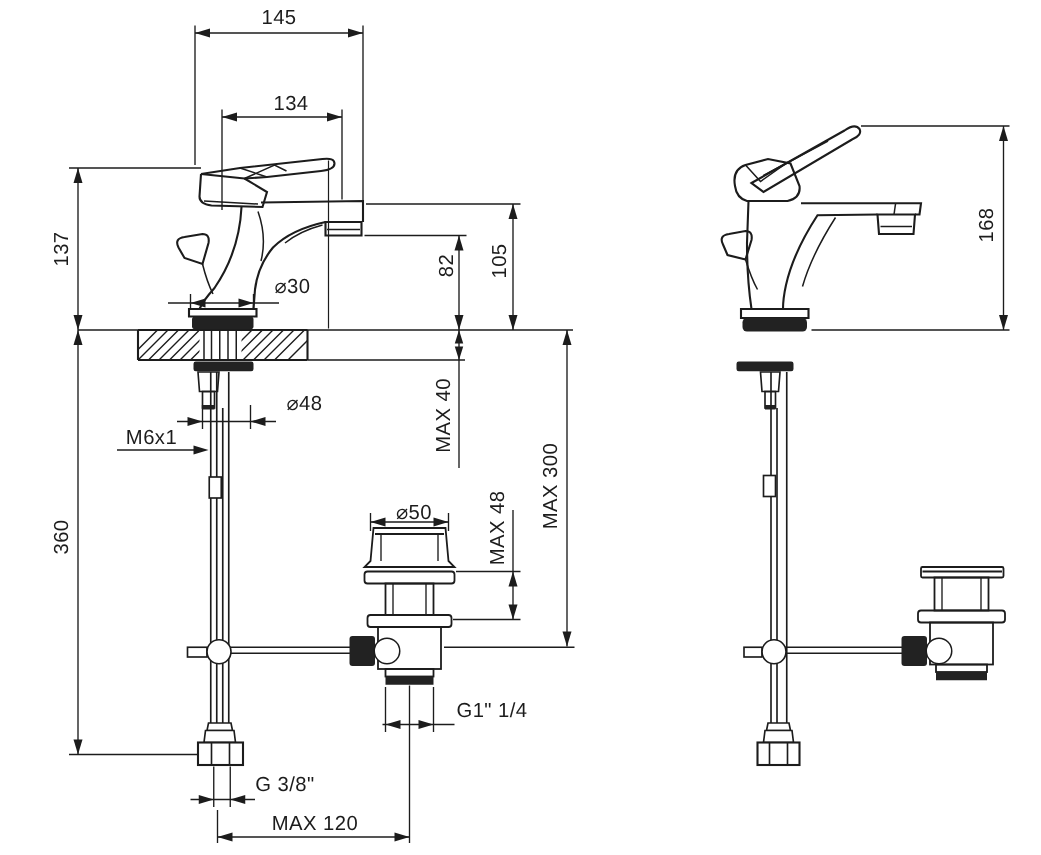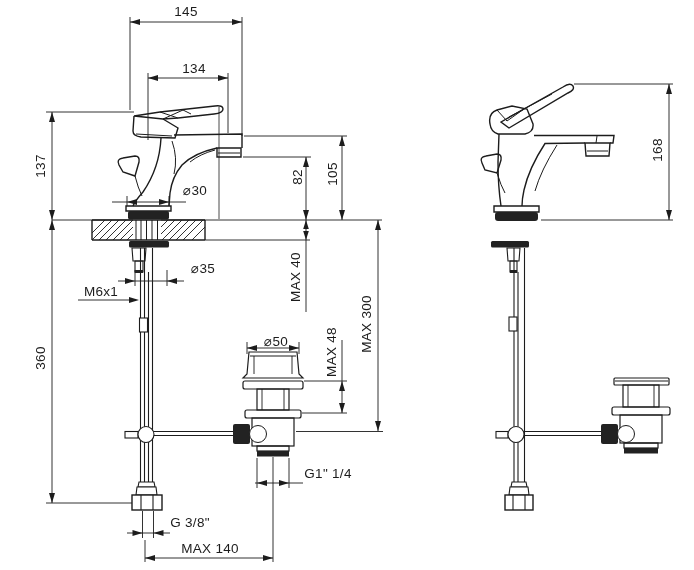--- a/index.html
+++ b/index.html
@@ -299,22 +299,22 @@
 </svg>
 
 <div class="dim-label" style="left:174px;top:12px">145</div>
 <div class="dim-label" style="left:182px;top:69px">134</div>
 <div class="dim-label rot" style="left:29px;top:166px">137</div>
 <div class="dim-label rot" style="left:29px;top:358px">360</div>
 <div class="dim-label" style="left:183px;top:191px">⌀30</div>
 <div class="dim-label rot" style="left:286px;top:177px">82</div>
 <div class="dim-label rot" style="left:321px;top:174px">105</div>
 <div class="dim-label rot" style="left:284px;top:277px">MAX 40</div>
-<div class="dim-label" style="left:191px;top:269px">⌀35</div>
+<div class="dim-label" style="left:191px;top:269px">⌀48</div>
 <div class="dim-label" style="left:89px;top:292px">M6x1</div>
 <div class="dim-label rot" style="left:355px;top:324px">MAX 300</div>
 <div class="dim-label" style="left:264px;top:342px">⌀50</div>
 <div class="dim-label rot" style="left:320px;top:352px">MAX 48</div>
 <div class="dim-label" style="left:316px;top:474px">G1" 1/4</div>
 <div class="dim-label" style="left:178px;top:523px">G 3/8"</div>
-<div class="dim-label" style="left:198px;top:549px">MAX 140</div>
+<div class="dim-label" style="left:198px;top:549px">MAX 120</div>
 <div class="dim-label rot" style="left:646px;top:150px">168</div>
 </div>
 
 </body></html>

